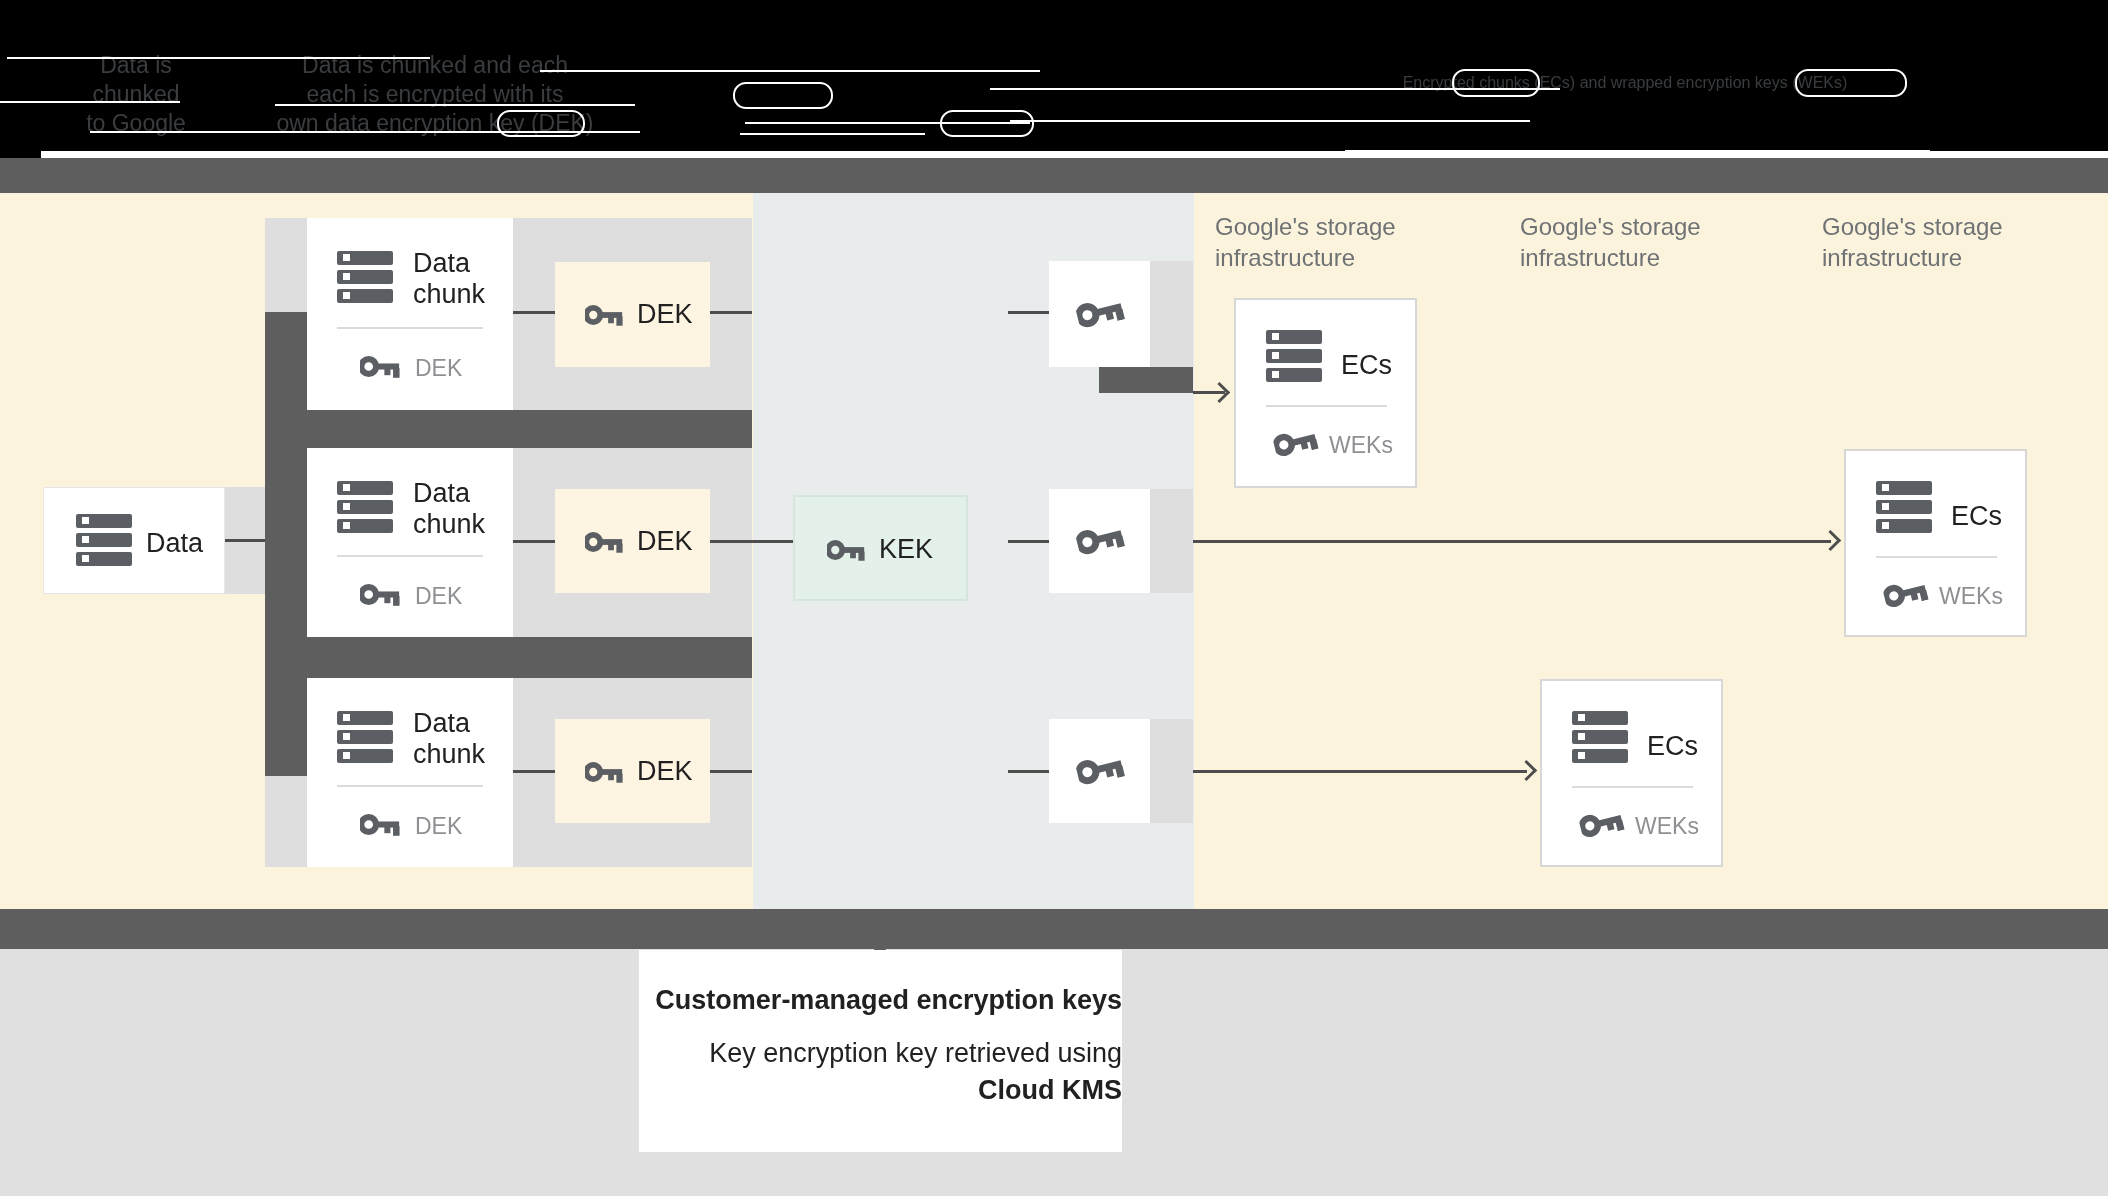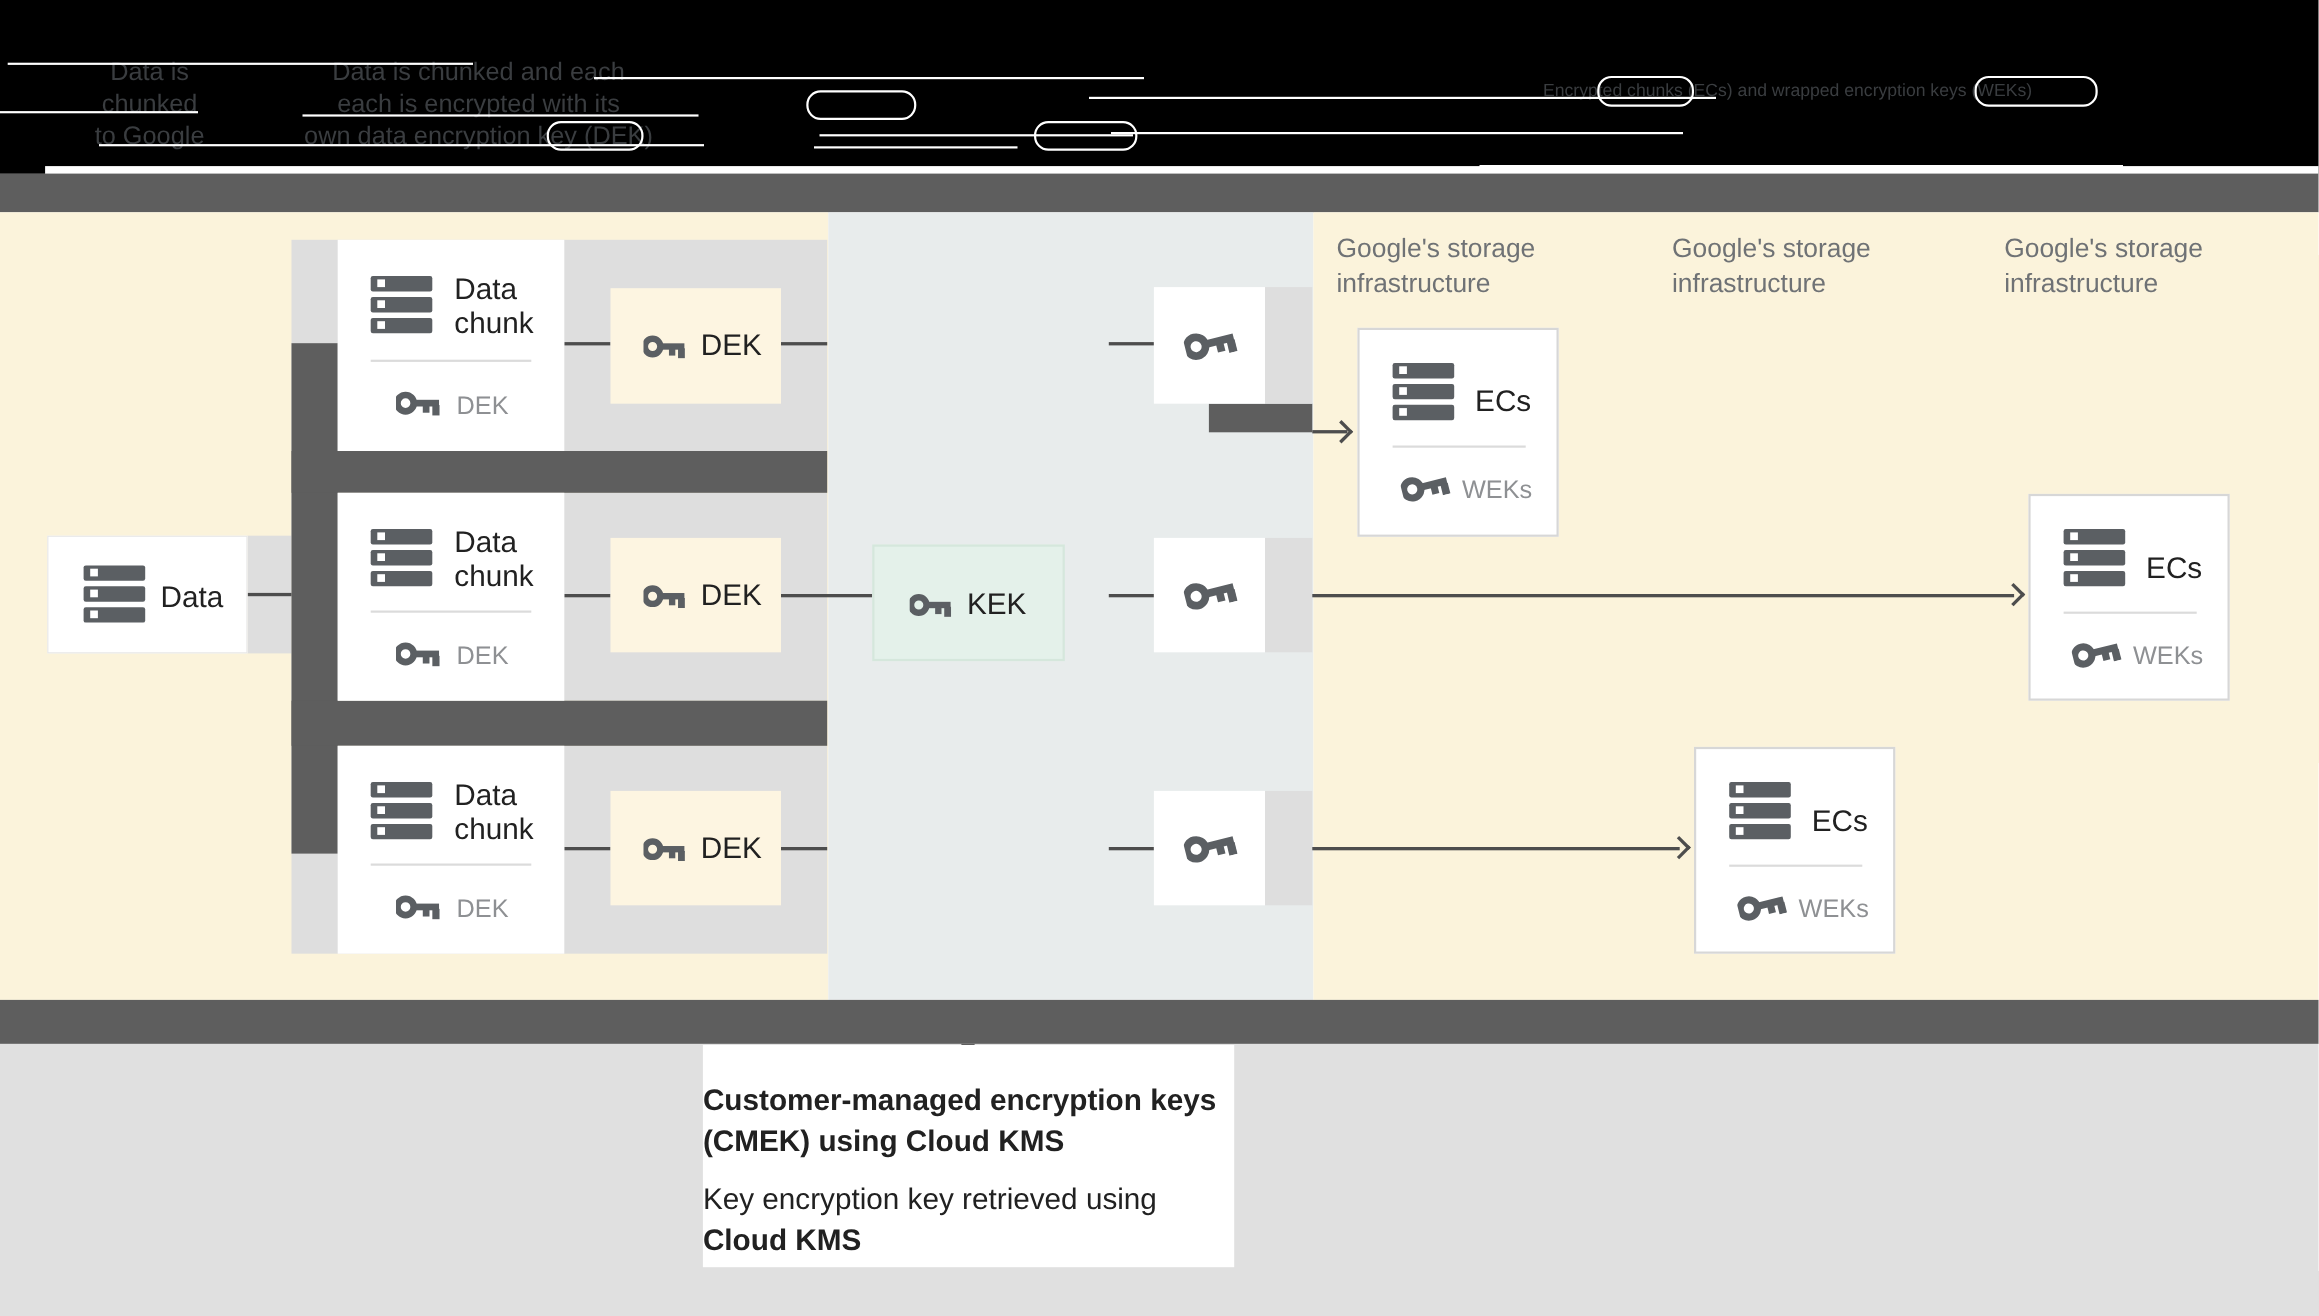--- a/index.html
+++ b/index.html
@@ -43,21 +43,21 @@
   .srv .bar{width:56px;height:14px;background:var(--icon);border-radius:2px;margin-bottom:5px;position:relative}
   .srv .bar::after{content:"";position:absolute;left:6px;top:3px;width:7px;height:7px;background:#fff}
   
   .key circle{stroke:var(--icon);fill:none}
   .key rect{fill:var(--icon)}
   .tilt{transform:rotate(-14deg)}
   
   .botbar{left:0;top:909px;width:2108px;height:40px;background:var(--dark)}
   .botbg{left:0;top:949px;width:2108px;height:247px;background:var(--footer_bg)}
   .notch{left:874px;top:949px;width:12px;height:6px;background:var(--dark)}
-  .infocard{left:639px;top:950px;width:483px;height:202px;background:#fff;text-align:left;color:var(--text_dark);padding-top:32px}
+  .infocard{left:639px;top:950px;width:483px;height:202px;background:#fff;text-align:right;color:var(--text_dark);padding-top:32px}
   .infocard div{font-size:27px;line-height:37px}
   .bold{font-weight:bold}
   .pgap{height:16px}
 </style>
 </head>
 <body>
 
 <div id="stage">
 
   <div class="abs banner">
@@ -327,19 +327,18 @@
         <rect x="38" y="15" width="7.5" height="11"></rect>
       </svg>
     <div class="lbl-gray" style="left:93px;top:132px">WEKs</div>
   </div>
 
   <div class="abs botbar"></div>
   <div class="abs botbg"></div>
   <div class="abs notch"></div>
   <div class="abs infocard">
     <div class="bold">Customer-managed encryption keys</div>
-    <div class="bold">(CMEK) using Cloud KMS</div>
     <div class="pgap"></div>
     <div>Key encryption key retrieved using</div>
     <div class="bold">Cloud KMS</div>
   </div>
 
 </div>
 
 </body></html>

